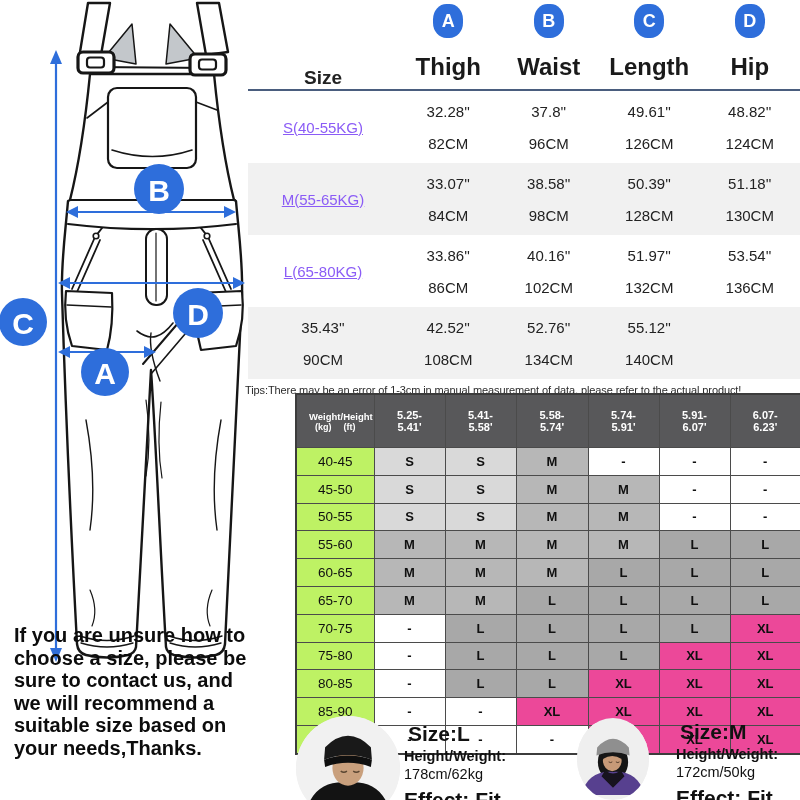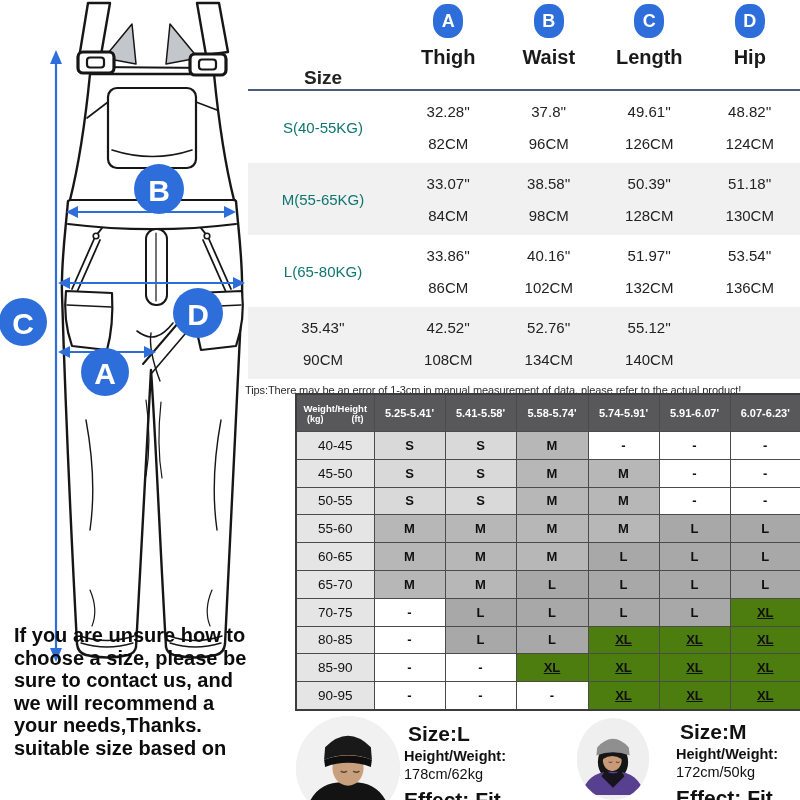--- a/index.html
+++ b/index.html
@@ -10,46 +10,46 @@
   
   .size-table{left:248px;top:0;width:552px;}
   .st-header{display:grid;grid-template-columns:150px repeat(4,1fr);height:89px;
              border-bottom:2px solid #4a5d7e;}
   .st-header .size-cell{display:flex;align-items:flex-end;justify-content:center;
              font-size:19px;font-weight:bold;color:#222;}
   .st-col{display:flex;flex-direction:column;align-items:center;justify-content:flex-start;padding-top:4px;}
   .badge{width:30px;height:34px;border-radius:45%;background:#2e6edb;color:#fff;
          display:flex;align-items:center;justify-content:center;
          font-size:18px;font-weight:bold;}
-  .st-col .col-label{margin-top:8px;font-size:20px;font-weight:bold;color:#1a1a1a;}
+  .st-col .col-label{margin-top:15px;font-size:24px;font-weight:bold;color:#1a1a1a;}
   .srow{display:grid;grid-template-columns:150px repeat(4,1fr);height:72px;}
   .srow.alt{background:#f1f1f1;}
   .srow .rlabel{display:flex;align-items:center;justify-content:center;
-                font-size:15px;color:#0f766e;}
+                font-size:15px;color:#8b5cf6;text-decoration:underline;}
   .srow .vcell{display:flex;flex-direction:column;align-items:center;
                justify-content:space-between;padding:12px 0 11px 0;
                font-size:15px;color:#222;}
 
   
   .tips{left:245px;top:384px;width:555px;font-size:11px;letter-spacing:-0.1px;
         color:#2b2b2b;white-space:nowrap;}
 
   
   .fit-table{left:295px;top:393px;border-collapse:collapse;table-layout:fixed;
              width:505px;border:2px solid #3c3c3c;}
   .fit-table td,.fit-table th{border:1px solid #4b4b4b;text-align:center;vertical-align:middle;}
-  .fit-table thead th{background:#58585a;color:#fff;height:28px;font-size:11px;font-weight:bold;padding:4px;}
+  .fit-table thead th{background:#58585a;color:#fff;height:28px;font-size:11px;font-weight:bold;padding:12px;}
   .corner{display:flex;flex-direction:column;justify-content:center;height:100%;}
   .corner .c-top{font-size:9.5px;font-weight:bold;line-height:11px;}
   .corner .c-bot{display:flex;justify-content:space-between;padding:0 6px;
                  font-size:9px;font-weight:bold;line-height:10px;}
   .fit-table tbody td{height:26.8px;font-size:13px;font-weight:bold;color:#101010;padding:0;}
-  .fit-table td.wlabel{background:#e5e5e5;font-weight:normal;font-size:13.5px;}
+  .fit-table td.wlabel{background:#bef264;font-weight:normal;font-size:13.5px;}
   .c-s{background:#d9d9d9;} .c-m{background:#b7b7b7;}
-  .c-l{background:#a8a8a8;} .c-xl{background:#4d7c0f;text-decoration:underline;} .c-dash{background:#ffffff;}
+  .c-l{background:#a8a8a8;} .c-xl{background:#ec4899;} .c-dash{background:#ffffff;}
 
   
   .note{left:14px;top:624px;width:262px;font-size:20px;font-weight:bold;
         line-height:22.5px;color:#0c0c0c;}
 
   
   .photo{border-radius:50%;overflow:hidden;background:#efefef;}
   .photo-l{left:296px;top:716px;width:104px;height:104px;}
   .photo-r{left:577px;top:718px;width:72px;height:82px;}
   .mtext{display:flex;flex-direction:column;}
@@ -338,20 +338,29 @@
       <tr>
         <td class="wlabel">70-75</td>
         <td class="c-dash">-</td>
         <td class="c-l">L</td>
         <td class="c-l">L</td>
         <td class="c-l">L</td>
         <td class="c-l">L</td>
         <td class="c-xl">XL</td>
       </tr>
       <tr>
+        <td class="wlabel">75-80</td>
+        <td class="c-dash">-</td>
+        <td class="c-l">L</td>
+        <td class="c-l">L</td>
+        <td class="c-l">L</td>
+        <td class="c-xl">XL</td>
+        <td class="c-xl">XL</td>
+      </tr>
+      <tr>
         <td class="wlabel">80-85</td>
         <td class="c-dash">-</td>
         <td class="c-l">L</td>
         <td class="c-l">L</td>
         <td class="c-xl">XL</td>
         <td class="c-xl">XL</td>
         <td class="c-xl">XL</td>
       </tr>
       <tr>
         <td class="wlabel">85-90</td>
@@ -372,22 +381,22 @@
         <td class="c-xl">XL</td>
       </tr>
     </tbody>
 </table>
 
 <div class="abs note" id="contact-note">
     <div>If you are unsure how to</div>
     <div>choose a size, please be</div>
     <div>sure to contact us, and</div>
     <div>we will recommend a</div>
+    <div>suitable size based on</div>
     <div>your needs,Thanks.</div>
-    <div>suitable size based on</div>
   </div>
 
 <div class="abs photo photo-l">
   <svg width="104" height="104" viewBox="0 0 100 100">
     <rect width="100" height="100" fill="#f1f1f1"></rect>
     <path d="M 8,100 C 12,72 28,62 50,64 C 72,62 88,72 92,100 Z" fill="#131313"></path>
     <ellipse cx="50" cy="50" rx="15" ry="17" fill="#c9a07d"></ellipse>
     <path d="M 28,30 Q 50,8 72,30 L 73,42 Q 50,33 27,42 Z" fill="#191919"></path>
     <path d="M 27,42 Q 50,34 73,42 L 72,49 Q 50,41 28,49 Z" fill="#0f0f0f"></path>
     <path d="M 43,53 q 3,2 6,0 M 55,53 q 3,2 6,0" stroke="#5a4632" stroke-width="1.4" fill="none"></path>

